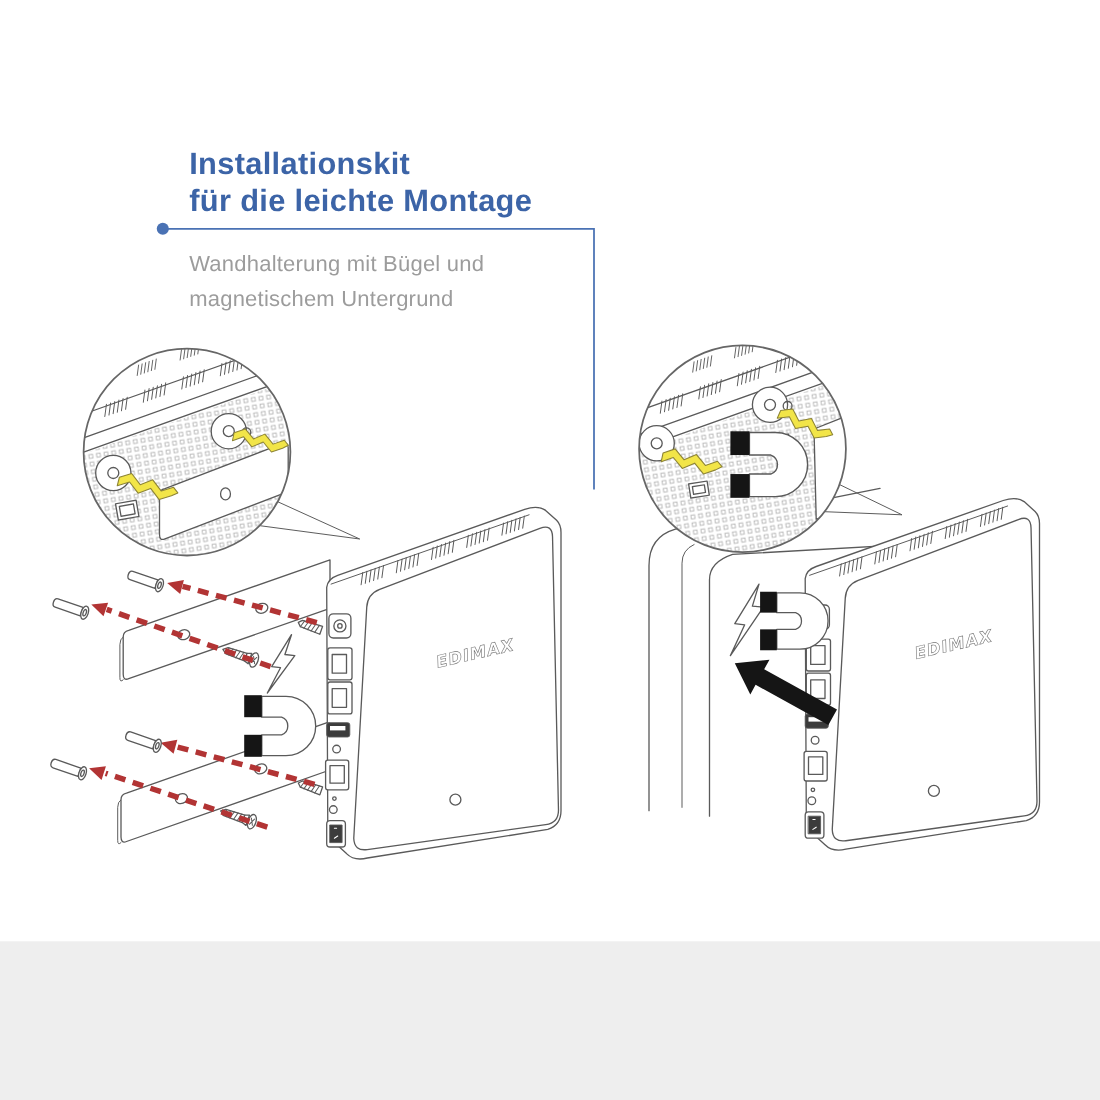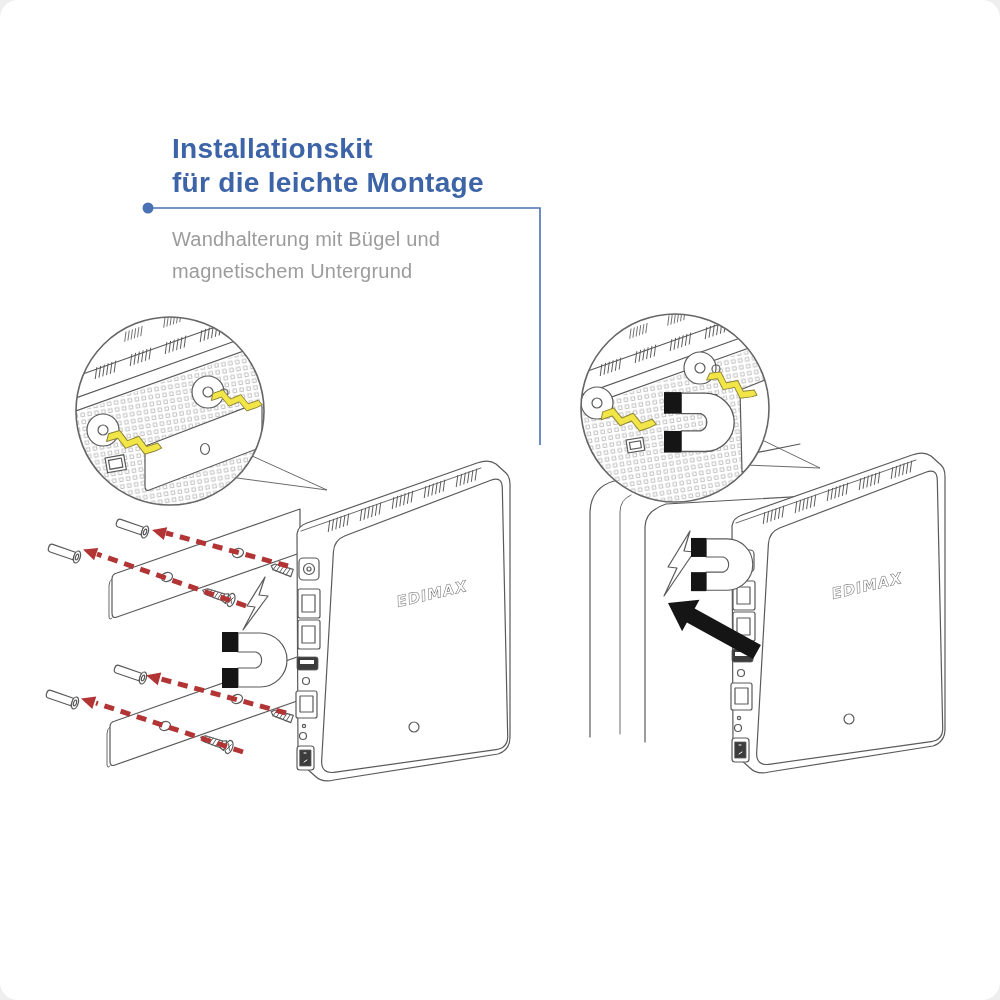--- a/index.html
+++ b/index.html
@@ -1,21 +1,21 @@
 <!DOCTYPE html>
 <html style="--title-blue: #3c64a7; --connector-blue: #4a72b4; --subtitle-gray: #9c9c9c; --line-art: #5a5a5a; --arrow-red: #b23434; --bolt-yellow: #f2e548; --magnet-black: #151515; --background: #ffffff;"><head>
 <meta charset="utf-8">
 <style>
   :root{
     --title-blue:#3c64a7; --connector-blue:#4a72b4; --subtitle-gray:#9c9c9c;
     --line-art:#5a5a5a; --arrow-red:#b23434; --bolt-yellow:#f2e548;
     --magnet-black:#151515; --background:#ffffff;
   }
   html,body{margin:0;padding:0;background:#eee;}
-  .stage{width:1000px;height:1000px;background:var(--background);position:relative;margin:0 auto;overflow:hidden;border-radius:18px;}
+  .stage{width:1000px;height:856px;background:var(--background);position:relative;margin:0 auto;overflow:hidden;}
   svg{display:block;}
   .ln{fill:none;stroke:var(--line-art);stroke-width:1.2;stroke-linejoin:round;stroke-linecap:round;}
   .lnthin{stroke-width:0.9;}
   .lnw{fill:#fff;stroke:var(--line-art);stroke-width:1.2;stroke-linejoin:round;}
   .dark{fill:#3c3c3c;stroke:var(--line-art);stroke-width:0.8;}
   .red-dash{stroke:var(--arrow-red);stroke-width:5;stroke-dasharray:10 7;fill:none;stroke-linecap:butt;}
   .red-fill{fill:var(--arrow-red);stroke:none;}
   .yellow{fill:var(--bolt-yellow);stroke:#8d8435;stroke-width:1;stroke-linejoin:round;}
   .blackfill{fill:var(--magnet-black);stroke:none;}
   .rim{fill:none;stroke:#666;stroke-width:1.6;}

